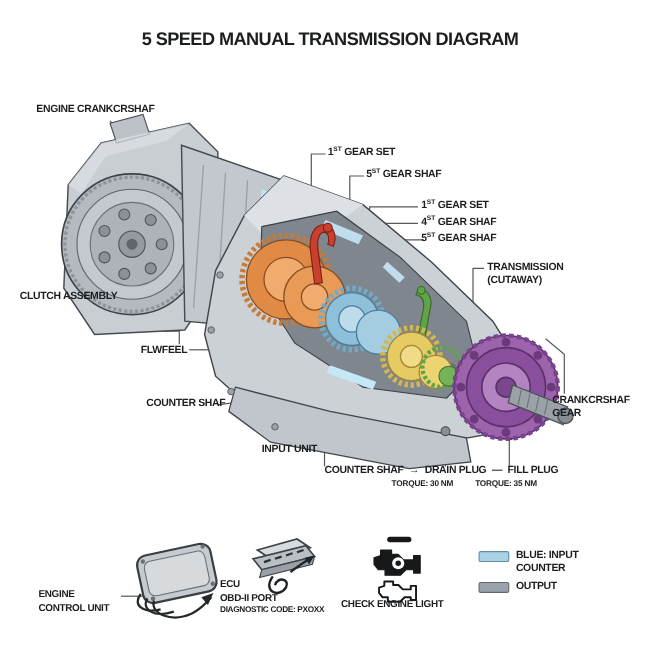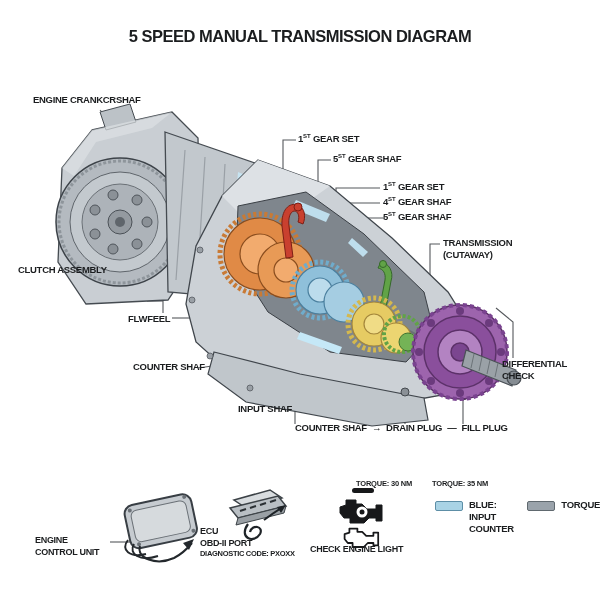--- a/index.html
+++ b/index.html
@@ -6,23 +6,23 @@
   .stage{position:relative;width:600px;height:600px;background:#ffffff;overflow:hidden;
          font-family:"Liberation Sans",sans-serif;}
   .title{position:absolute;top:27px;left:0;width:100%;text-align:center;
          font-size:16.5px;font-weight:700;letter-spacing:-0.5px;color:#1b1d1f;}
   svg.diagram{position:absolute;left:0;top:0;width:600px;height:600px;}
   .label{position:absolute;font-size:9.5px;font-weight:700;color:#1b1d1f;
          letter-spacing:-0.3px;line-height:1.3;white-space:nowrap;}
   .label sup{font-size:6px;letter-spacing:0;}
   .center{text-align:left;white-space:normal;}
   .chain{display:flex;gap:5px;}
-  .tiny{font-size:7.5px;letter-spacing:-0.2px;margin-top:44px;}
+  .tiny{font-size:7.5px;letter-spacing:-0.2px;}
   .syn{font-size:10.5px;}
-  .legend{position:absolute;left:435px;top:499px;display:flex;flex-direction:row;gap:4px;}
+  .legend{position:absolute;left:435px;top:499px;display:flex;flex-direction:column;gap:4px;}
   .lrow{display:flex;align-items:flex-start;gap:6px;}
   .swatch{width:26px;height:8px;border-radius:2px;margin-top:2px;flex:0 0 auto;}
   .sw-blue{border:1.5px solid #5d8ea6;}
   .sw-gray{border:1.5px solid #60696f;}
   .sw-yellow{border:1.5px solid #b89a3e;}
   .ltext{font-size:9.5px;font-weight:700;color:#1b1d1f;letter-spacing:-0.3px;line-height:1.25;}
 </style>
 </head>
 <body>
 
@@ -225,25 +225,25 @@
     <div>TRANSMISSION</div>
     <div>(CUTAWAY)</div>
   </div>
 
   <div class="label" style="left:18px;top:264px;">CLUTCH ASSEMBLY</div>
 
   <div class="label" style="left:128px;top:313px;">FLWFEEL</div>
 
   <div class="label" style="left:133px;top:361px;">COUNTER SHAF</div>
 
-  <div class="label" style="left:238px;top:403px;">INPUT SHAF</div>
+  <div class="label" style="left:238px;top:403px;">INPUT UNIT</div>
 
   <div class="label center" style="left:502px;top:358px;width:80px;">
-    <div>DIFFERENTIAL</div>
-    <div>CHECK</div>
+    <div>CRANKCRSHAF</div>
+    <div>GEAR</div>
   </div>
 
   <div class="label chain" style="left:295px;top:422px;">
     <span>COUNTER SHAF</span>
     <span>→</span>
     <span>DRAIN PLUG</span>
     <span>—</span>
     <span>FILL PLUG</span>
   </div>
 
@@ -267,17 +267,17 @@
   <div class="legend">
     <div class="lrow">
       <div class="swatch sw-blue" style="background: rgb(169, 211, 229);"></div>
       <div class="ltext">
         <div>BLUE: INPUT</div>
         <div>COUNTER</div>
       </div>
     </div>
     <div class="lrow">
       <div class="swatch sw-gray" style="background: rgb(154, 163, 171);"></div>
-      <div class="ltext">TORQUE</div>
+      <div class="ltext">OUTPUT</div>
     </div>
   </div>
 
 </div>
 
 </body></html>

